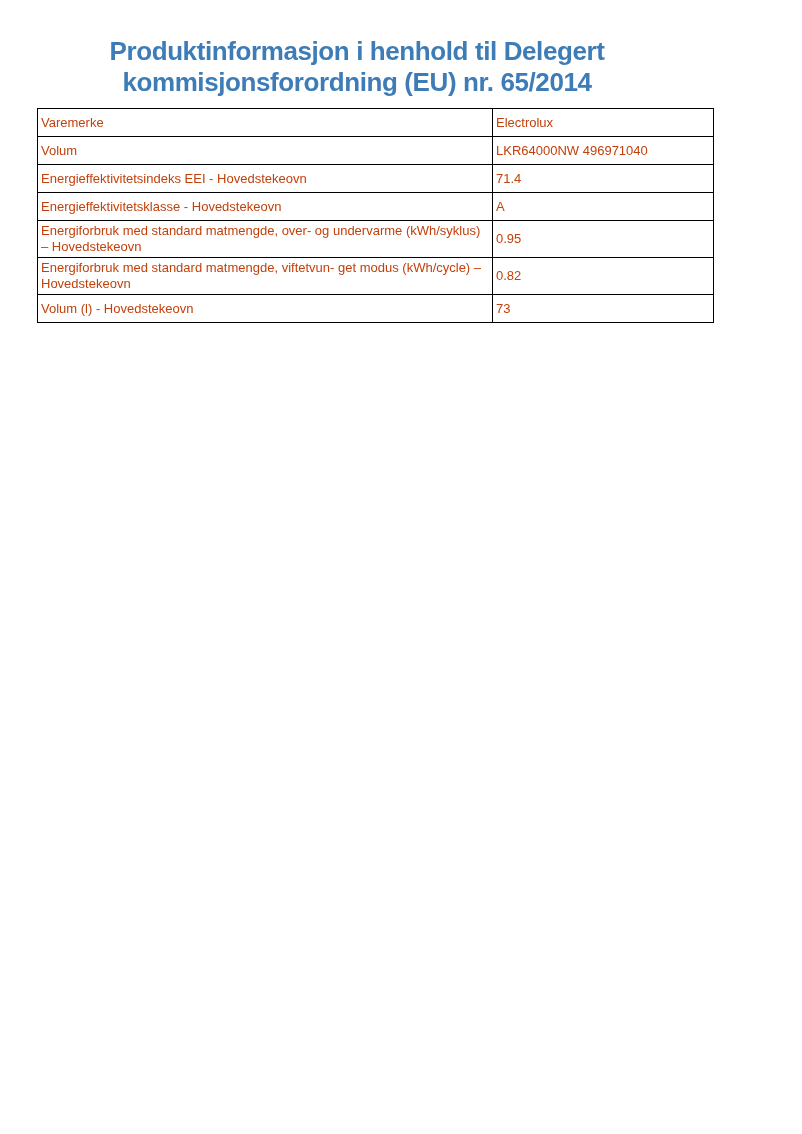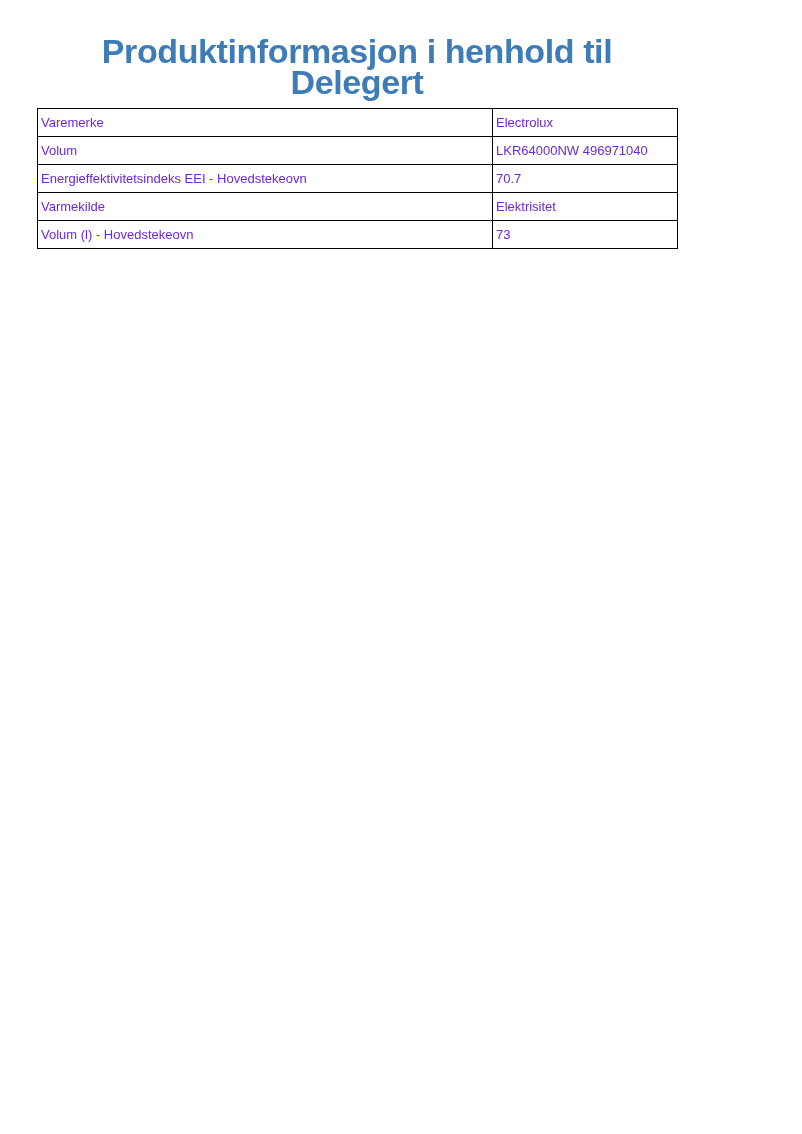--- a/index.html
+++ b/index.html
@@ -14,70 +14,79 @@
     width: 802px;
     height: 1134px;
     background: #ffffff;
     overflow: hidden;
   }
   .title {
     width: 640px;
     margin: 36px 0 10px 37px;
     text-align: center;
     font-weight: bold;
-    font-size: 34px;
+    font-size: 26px;
     line-height: 31px;
     letter-spacing: -0.4px;
     color: #3e7cb7;
   }
   table.spec {
     margin-left: 37px;
     width: 640px;
     border-collapse: collapse;
     table-layout: fixed;
   }
   table.spec td {
     border: 1px solid #000000;
     font-size: 13px;
     line-height: 16px;
-    color: #6d28d9;
+    color: #c2410c;
     padding: 2px 3px;
     height: 28px;
     vertical-align: middle;
     overflow: hidden;
   }
   td.label-cell { width: 455px; }
-  td.value-cell { width: 185px; }
+  td.value-cell { width: 221px; }
 </style>
 </head>
 <body>
 
 <div class="doc">
 
   <div class="title">
     <div>Produktinformasjon i henhold til Delegert</div>
+    <div>kommisjonsforordning (EU) nr. 65/2014</div>
   </div>
 
   <table class="spec">
     <tbody>
       <tr>
         <td class="label-cell">Varemerke</td>
         <td class="value-cell">Electrolux</td>
       </tr>
       <tr>
         <td class="label-cell">Volum</td>
         <td class="value-cell">LKR64000NW 496971040</td>
       </tr>
       <tr>
         <td class="label-cell">Energieffektivitetsindeks EEI - Hovedstekeovn</td>
-        <td class="value-cell">70.7</td>
+        <td class="value-cell">71.4</td>
       </tr>
       <tr>
-        <td class="label-cell">Varmekilde</td>
-        <td class="value-cell">Elektrisitet</td>
+        <td class="label-cell">Energieffektivitetsklasse - Hovedstekeovn</td>
+        <td class="value-cell">A</td>
+      </tr>
+      <tr>
+        <td class="label-cell">Energiforbruk med standard matmengde, over- og undervarme (kWh/syklus) – Hovedstekeovn</td>
+        <td class="value-cell">0.95</td>
+      </tr>
+      <tr>
+        <td class="label-cell">Energiforbruk med standard matmengde, viftetvun- get modus (kWh/cycle) – Hovedstekeovn</td>
+        <td class="value-cell">0.82</td>
       </tr>
       <tr>
         <td class="label-cell">Volum (l) - Hovedstekeovn</td>
         <td class="value-cell">73</td>
       </tr>
     </tbody>
   </table>
 
 </div>
 

